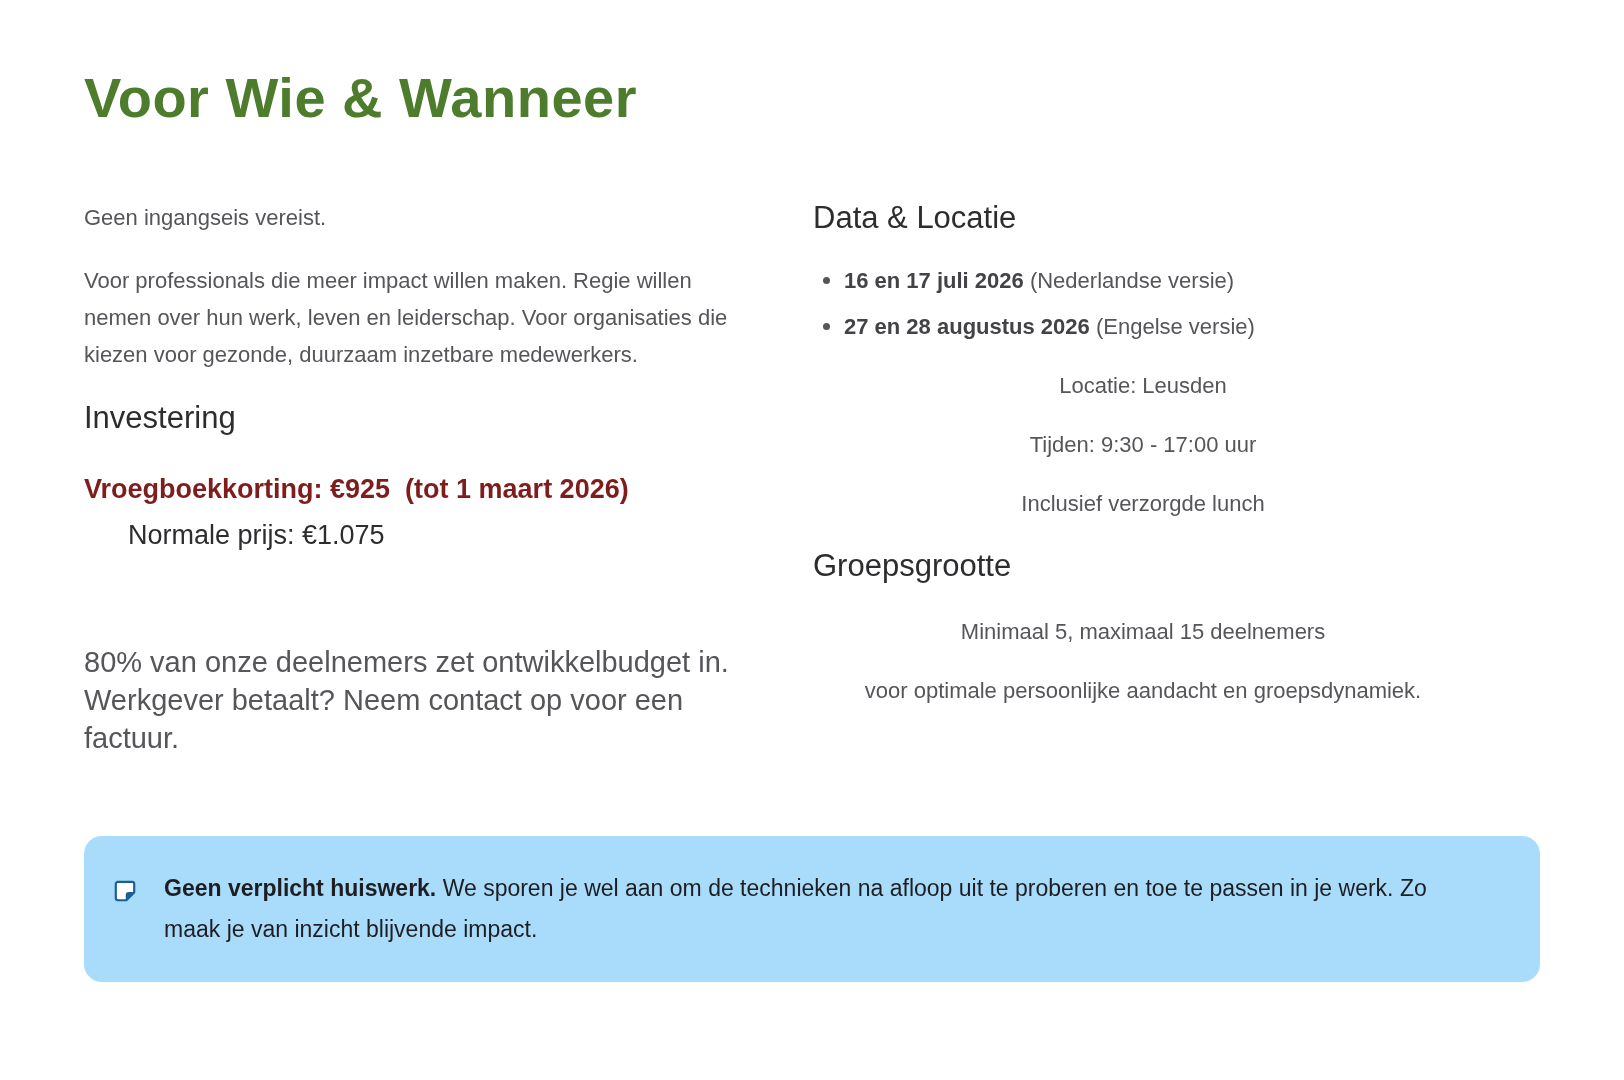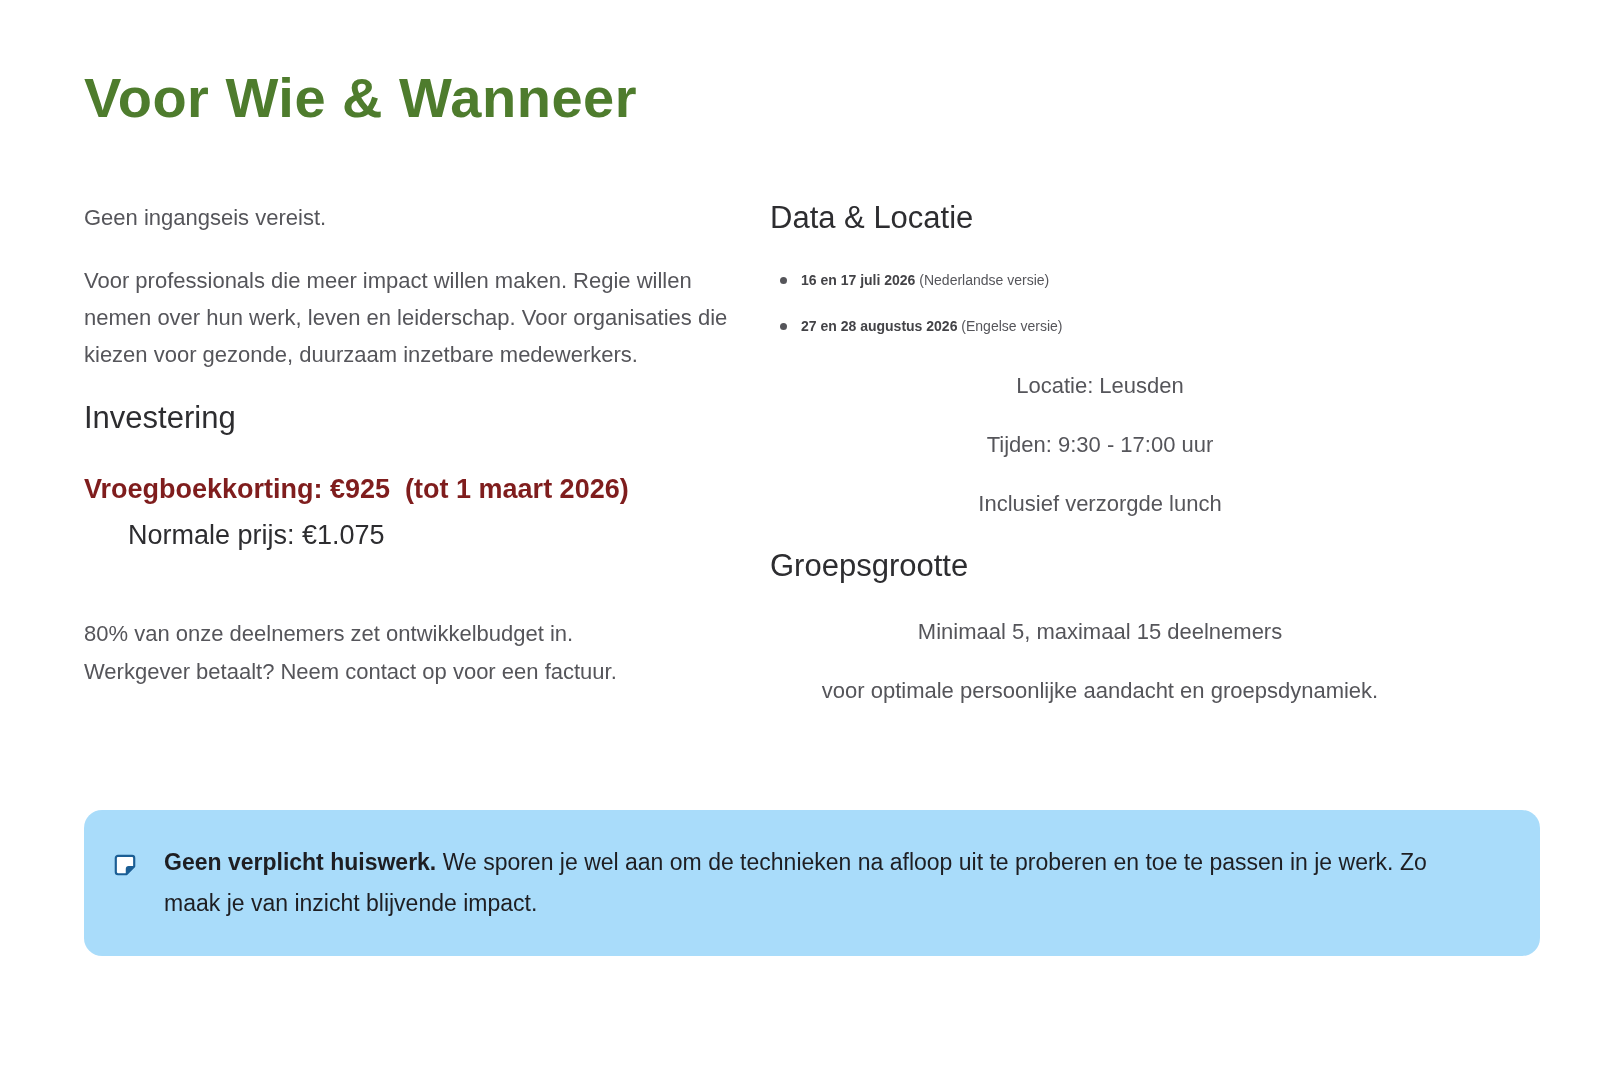--- a/index.html
+++ b/index.html
@@ -20,21 +20,21 @@
     line-height: 1.2;
     font-weight: 600;
     color: #4e7c2d;
     letter-spacing: 0.5px;
   }
   .columns {
     display: flex;
     margin-top: 68px;
   }
   .col-left { width: 650px; flex: 0 0 650px; }
-  .col-right { margin-left: 36px; width: 660px; flex: 0 0 660px; }
+  .col-right { margin-left: 79px; width: 660px; flex: 0 0 660px; }
   h2.section-heading {
     font-size: 31px;
     line-height: 1.25;
     font-weight: 500;
     color: #2d2d30;
     margin-bottom: 24px;
   }
   .body-text {
     font-size: 22px;
     line-height: 37px;
@@ -52,30 +52,30 @@
     margin-bottom: 6px;
   }
   .normal-price {
     font-size: 27px;
     line-height: 40px;
     font-weight: 400;
     color: #2d2d30;
     margin-left: 44px;
   }
   .budget-note {
-    margin-top: 60px;
-    font-size: 22px;
+    margin-top: 88px;
+    font-size: 29px;
     line-height: 38px;
   }
   .date-list { list-style: none; margin-bottom: 22px; }
   .date-item {
     display: flex;
     align-items: flex-start;
     margin-bottom: 9px;
-    font-size: 14px;
+    font-size: 22px;
     line-height: 37px;
     text-align: center;
   }
   .bullet-dot {
     width: 7px; height: 7px;
     border-radius: 50%;
     background: #55555a;
     margin: 15px 14px 0 10px;
     flex: 0 0 7px;
   }

